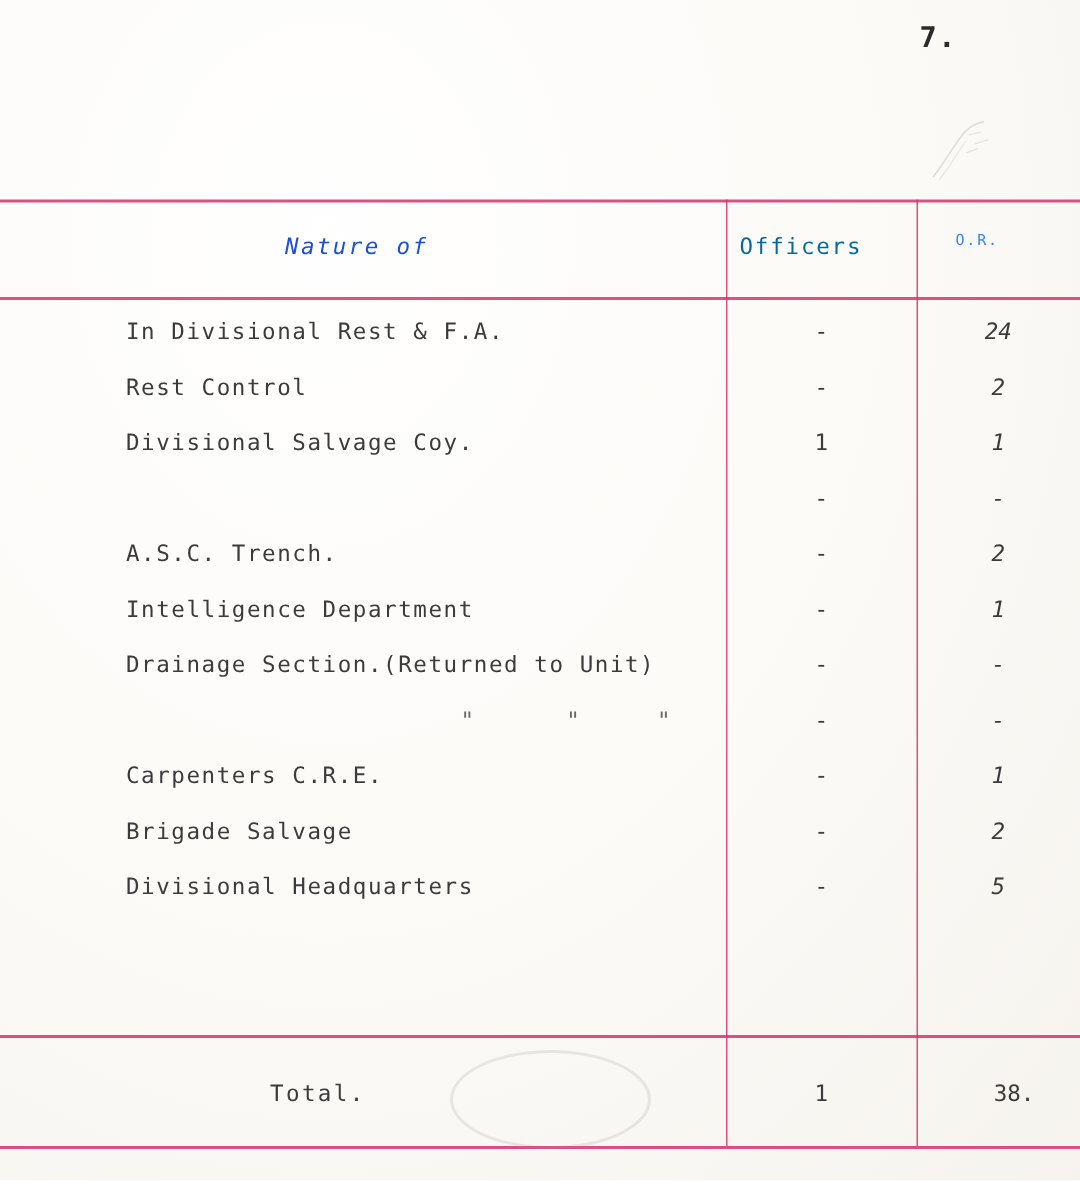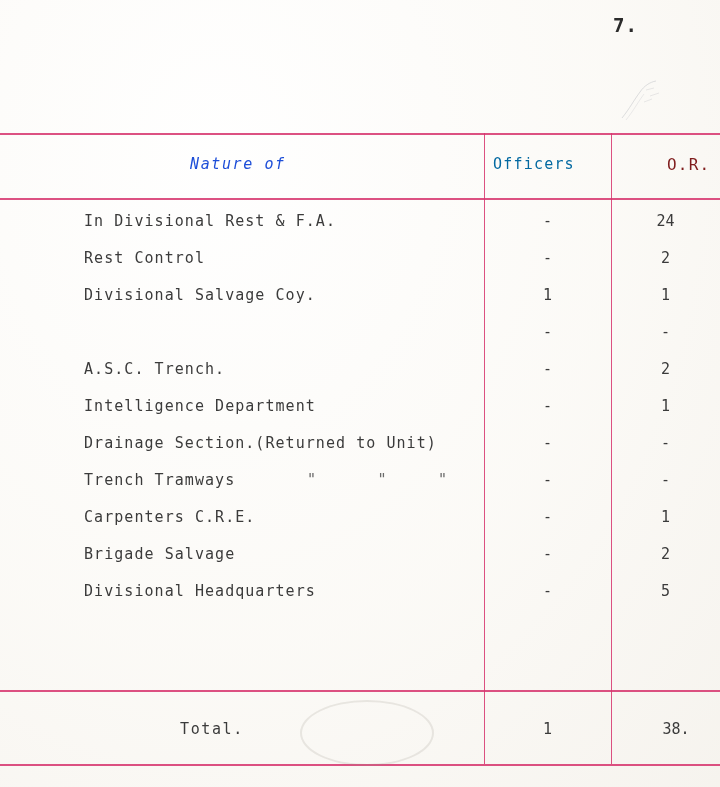--- a/index.html
+++ b/index.html
@@ -81,25 +81,25 @@
   .h-officers {
     position: absolute;
     left: 493px;
     top: 0;
     font-size: 15px;
     letter-spacing: 1.2px;
     color: #0369a1;
   }
   .h-or {
     position: absolute;
-    left: 667px;
-    top: 0;
-    font-size: 16px;
+    left: 637px;
+    top: 0;
+    font-size: 10px;
     letter-spacing: 1.2px;
-    color: #7f1d1d;
+    color: #3b82f6;
   }
 
   
   #rows {
     position: absolute;
     top: 212px;
     left: 0;
     width: 672px;
   }
   .row {
@@ -125,20 +125,21 @@
     color: #3b3b3b;
   }
   .cell-or {
     position: absolute;
     left: 611px;
     width: 109px;
     top: 0;
     text-align: center;
     font-size: 15px;
     color: #3b3b3b;
+    font-style: italic;
   }
   .ditto-marks {
     position: absolute;
     left: 307px;
     top: 0;
     font-size: 15px;
     letter-spacing: 1.05px;
     color: #6a6a6a;
     white-space: pre;
   }
@@ -271,21 +272,20 @@
     </div>
 
     <div class="row">
       <div class="cell-nature">Drainage Section.(Returned to Unit)</div>
       <div class="ditto-marks"></div>
       <div class="cell-officers">-</div>
       <div class="cell-or">-</div>
     </div>
 
     <div class="row">
-      <div class="cell-nature">Trench Tramways</div>
       <div class="ditto-marks">"      "     "</div>
       <div class="cell-officers">-</div>
       <div class="cell-or">-</div>
     </div>
 
     <div class="row">
       <div class="cell-nature">Carpenters C.R.E.</div>
       <div class="ditto-marks"></div>
       <div class="cell-officers">-</div>
       <div class="cell-or">1</div>

